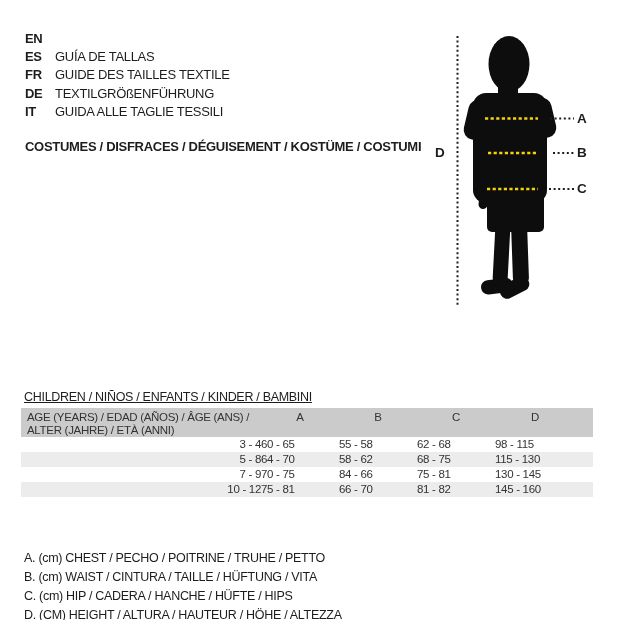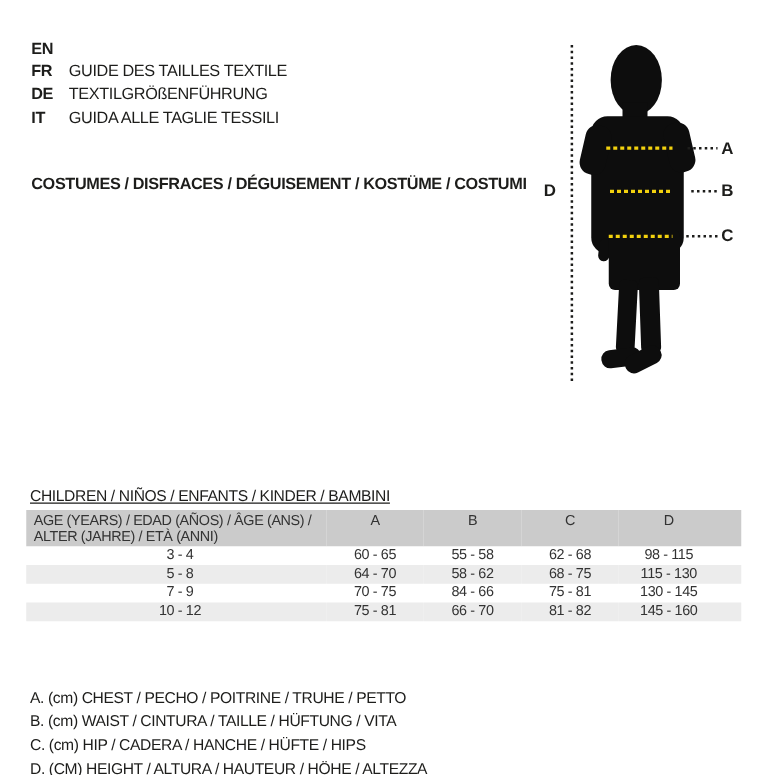--- a/index.html
+++ b/index.html
@@ -67,36 +67,40 @@
     background: var(--header-bg, #cbcbcb);
     font-weight: normal;
     text-align: center;
     vertical-align: top;
     padding-top: 3px;
     height: 23px;
     line-height: 13px;
   }
   table.size-table th.age-h { text-align: left; padding-left: 6px; }
   table.size-table td {
-    height: 15px; padding: 0; text-align: center; line-height: 15px;
-  }
-  table.size-table td.age { text-align: center; padding-left: 6px; }
+    height: 15px; padding: 0; line-height: 15px;
+  }
+  table.size-table td.age { text-align: right; padding-left: 6px; }
   table.size-table tbody tr:nth-child(even) { background: var(--alt-row, #ececec); }
   table.size-table th:last-child, table.size-table td:last-child { padding-right: 18px; }
   
   .legend { position: absolute; left: 24px; top: 513px; font-size: 12.5px; line-height: 19px; margin-top: 36px; }
 </style>
 </head>
 <body>
 
 <div class="page">
 
   <div class="lang-list">
     <div class="lang-row">
       <span class="code">EN</span>
+    </div>
+    <div class="lang-row">
+      <span class="code">ES</span>
+      <span class="lbl">GUÍA DE TALLAS</span>
     </div>
     <div class="lang-row">
       <span class="code">FR</span>
       <span class="lbl">GUIDE DES TAILLES TEXTILE</span>
     </div>
     <div class="lang-row">
       <span class="code">DE</span>
       <span class="lbl">TEXTILGRÖßENFÜHRUNG</span>
     </div>
     <div class="lang-row">

